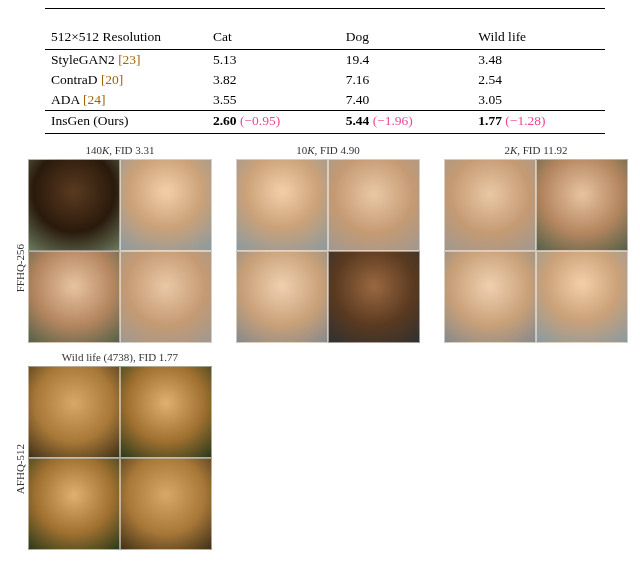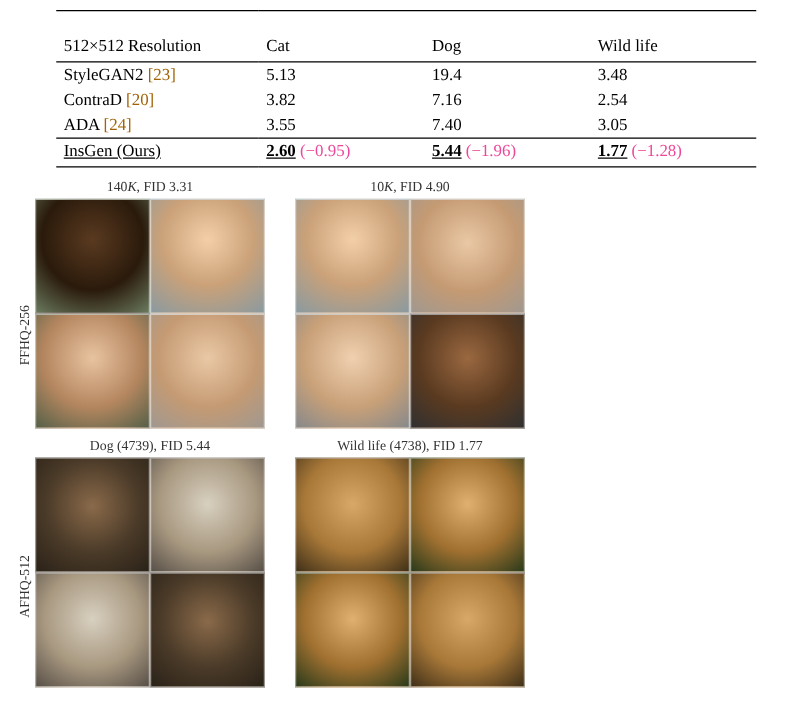--- a/index.html
+++ b/index.html
@@ -34,21 +34,21 @@
   }
   table.results th { font-weight: normal; }
   table.results .hdr td, table.results .hdr th {
     border-top: 0.8px solid #000;
     border-bottom: 0.5px solid #000;
     padding-top: 20px;
     padding-bottom: 4px;
   }
   table.results .sep td { border-top: 0.5px solid #000; }
   table.results .last td { border-bottom: 0.8px solid #000; padding-bottom:4px;}
-  .bold { font-weight: bold; text-decoration: underline; }
+  .bold { font-weight: bold; }
   .cite { color: #a16207; }
   .delta { color: #ec4899; }
   .col-method { width: 160px; }
   .col-val { width: 130px; margin-left: 36px; }
 
   
   .grid-area {
     position: relative;
     margin-top: 10px;
   }
@@ -190,33 +190,35 @@
         <div class="block-caption">
           <span>10</span><span class="ital">K</span><span>, FID 4.90</span>
         </div>
         <div class="quad">
           <div class="tile skin2"></div>
           <div class="tile skin4"></div>
           <div class="tile skin5"></div>
           <div class="tile skin6"></div>
         </div>
       </div>
+      <div class="block">
+        <div class="block-caption">
+          <span>2</span><span class="ital">K</span><span>, FID 11.92</span>
+        </div>
+        <div class="quad">
+          <div class="tile skin4"></div>
+          <div class="tile skin3"></div>
+          <div class="tile skin5"></div>
+          <div class="tile skin2"></div>
+        </div>
+      </div>
     </div>
 
     <div class="row-label" style="top:300px;">AFHQ-512</div>
     <div class="triple-row">
-      <div class="block">
-        <div class="block-caption">Dog (4739), FID 5.44</div>
-        <div class="quad">
-          <div class="tile dog1"></div>
-          <div class="tile dog2"></div>
-          <div class="tile dog2"></div>
-          <div class="tile dog1"></div>
-        </div>
-      </div>
       <div class="block">
         <div class="block-caption">Wild life (4738), FID 1.77</div>
         <div class="quad">
           <div class="tile wild1"></div>
           <div class="tile wild2"></div>
           <div class="tile wild2"></div>
           <div class="tile wild1"></div>
         </div>
       </div>
     </div>

